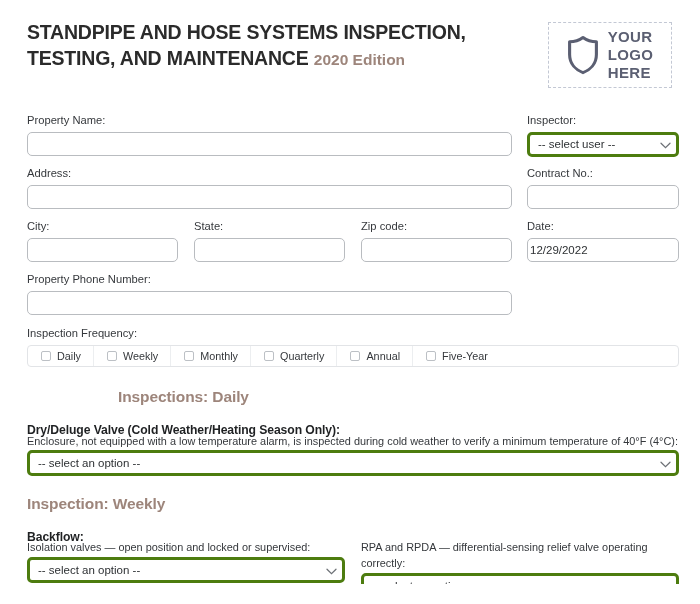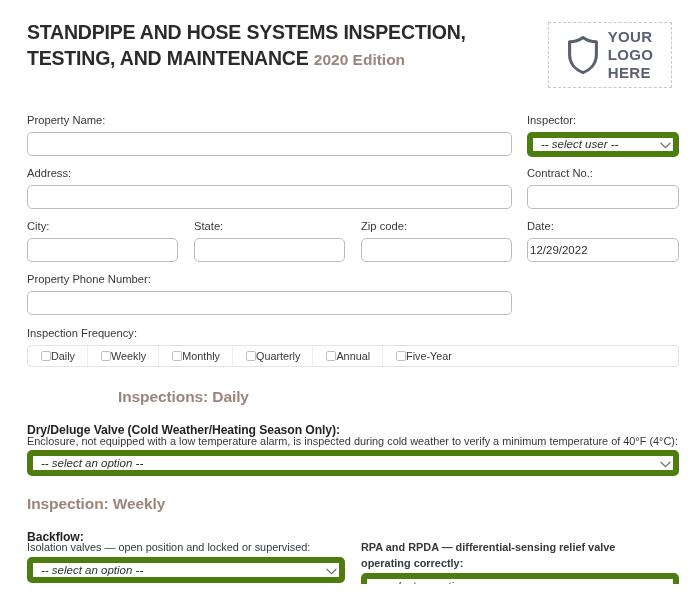--- a/index.html
+++ b/index.html
@@ -47,43 +47,43 @@
   .text-input {
     height: 24px; width: 100%;
     border: 1px solid #b9bcc0; border-radius: 5px;
     background: #fff; font-size: 11.5px; color: #2d3033;
     padding: 0 2px; line-height: 22px;
     font-family: "Liberation Sans", sans-serif;
     display: block;
   }
   .select-input {
     height: 25px; width: 100%;
-    border: 6px solid #4d7c0f; border-radius: 5px;
+    border: 3px solid #4d7c0f; border-radius: 5px;
     background: #fff; font-size: 11.5px; color: #2d3033;
     padding: 0 30px 0 8px; line-height: 23px;
-    position: relative; display: flex; align-items: center; font-style: italic;
+    position: relative; display: flex; align-items: center;
   }
   .select-wrap { position: relative; width: 100%; }
   .chev {
     position: absolute; right: 8px; top: 50%;
     transform: translateY(-50%); pointer-events: none;
   }
 
   
   .blk { position: absolute; }
 
   
   .freq-strip {
     position: absolute; left: 27px; top: 345px;
     width: 652px; height: 22px;
     border: 1px solid #e2e4e7; border-radius: 4px;
     display: flex; align-items: stretch; background: #fff;
   }
   .freq-item {
-    display: flex; align-items: center; gap: 0;
+    display: flex; align-items: center; gap: 6px;
     padding: 0 12px 0 13px;
     border-right: 1px solid #eceef0;
     font-size: 10.8px; color: #35383c;
   }
   .cbx {
     width: 10px; height: 10px; border: 1px solid #bcc0c5;
     border-radius: 2px; background: #fff; flex: none;
   }
 
   
@@ -240,21 +240,21 @@
         <span>-- select an option --</span>
       </div>
       <span class="chev">
         <svg width="11" height="7" viewBox="0 0 11 7">
             <path d="M1 1.2 L5.5 5.6 L10 1.2" fill="none" stroke="#6d7176" stroke-width="1.25" stroke-linecap="round"></path>
           </svg>
       </span>
     </div>
   </div>
 
-  <div class="blk" style="left:361px; top:540px; width:300px;font-weight:bold;">
+  <div class="blk" style="left:361px; top:540px; width:300px;">
     <div class="q-label">RPA and RPDA — differential-sensing relief valve operating correctly:</div>
   </div>
   <div class="blk" style="left:361px; top:573px; width:318px;">
     <div class="select-wrap">
       <div class="select-input" style="height:26px; line-height:24px;">
         <span>-- select an option --</span>
       </div>
       <span class="chev">
         <svg width="11" height="7" viewBox="0 0 11 7">
             <path d="M1 1.2 L5.5 5.6 L10 1.2" fill="none" stroke="#6d7176" stroke-width="1.25" stroke-linecap="round"></path>

